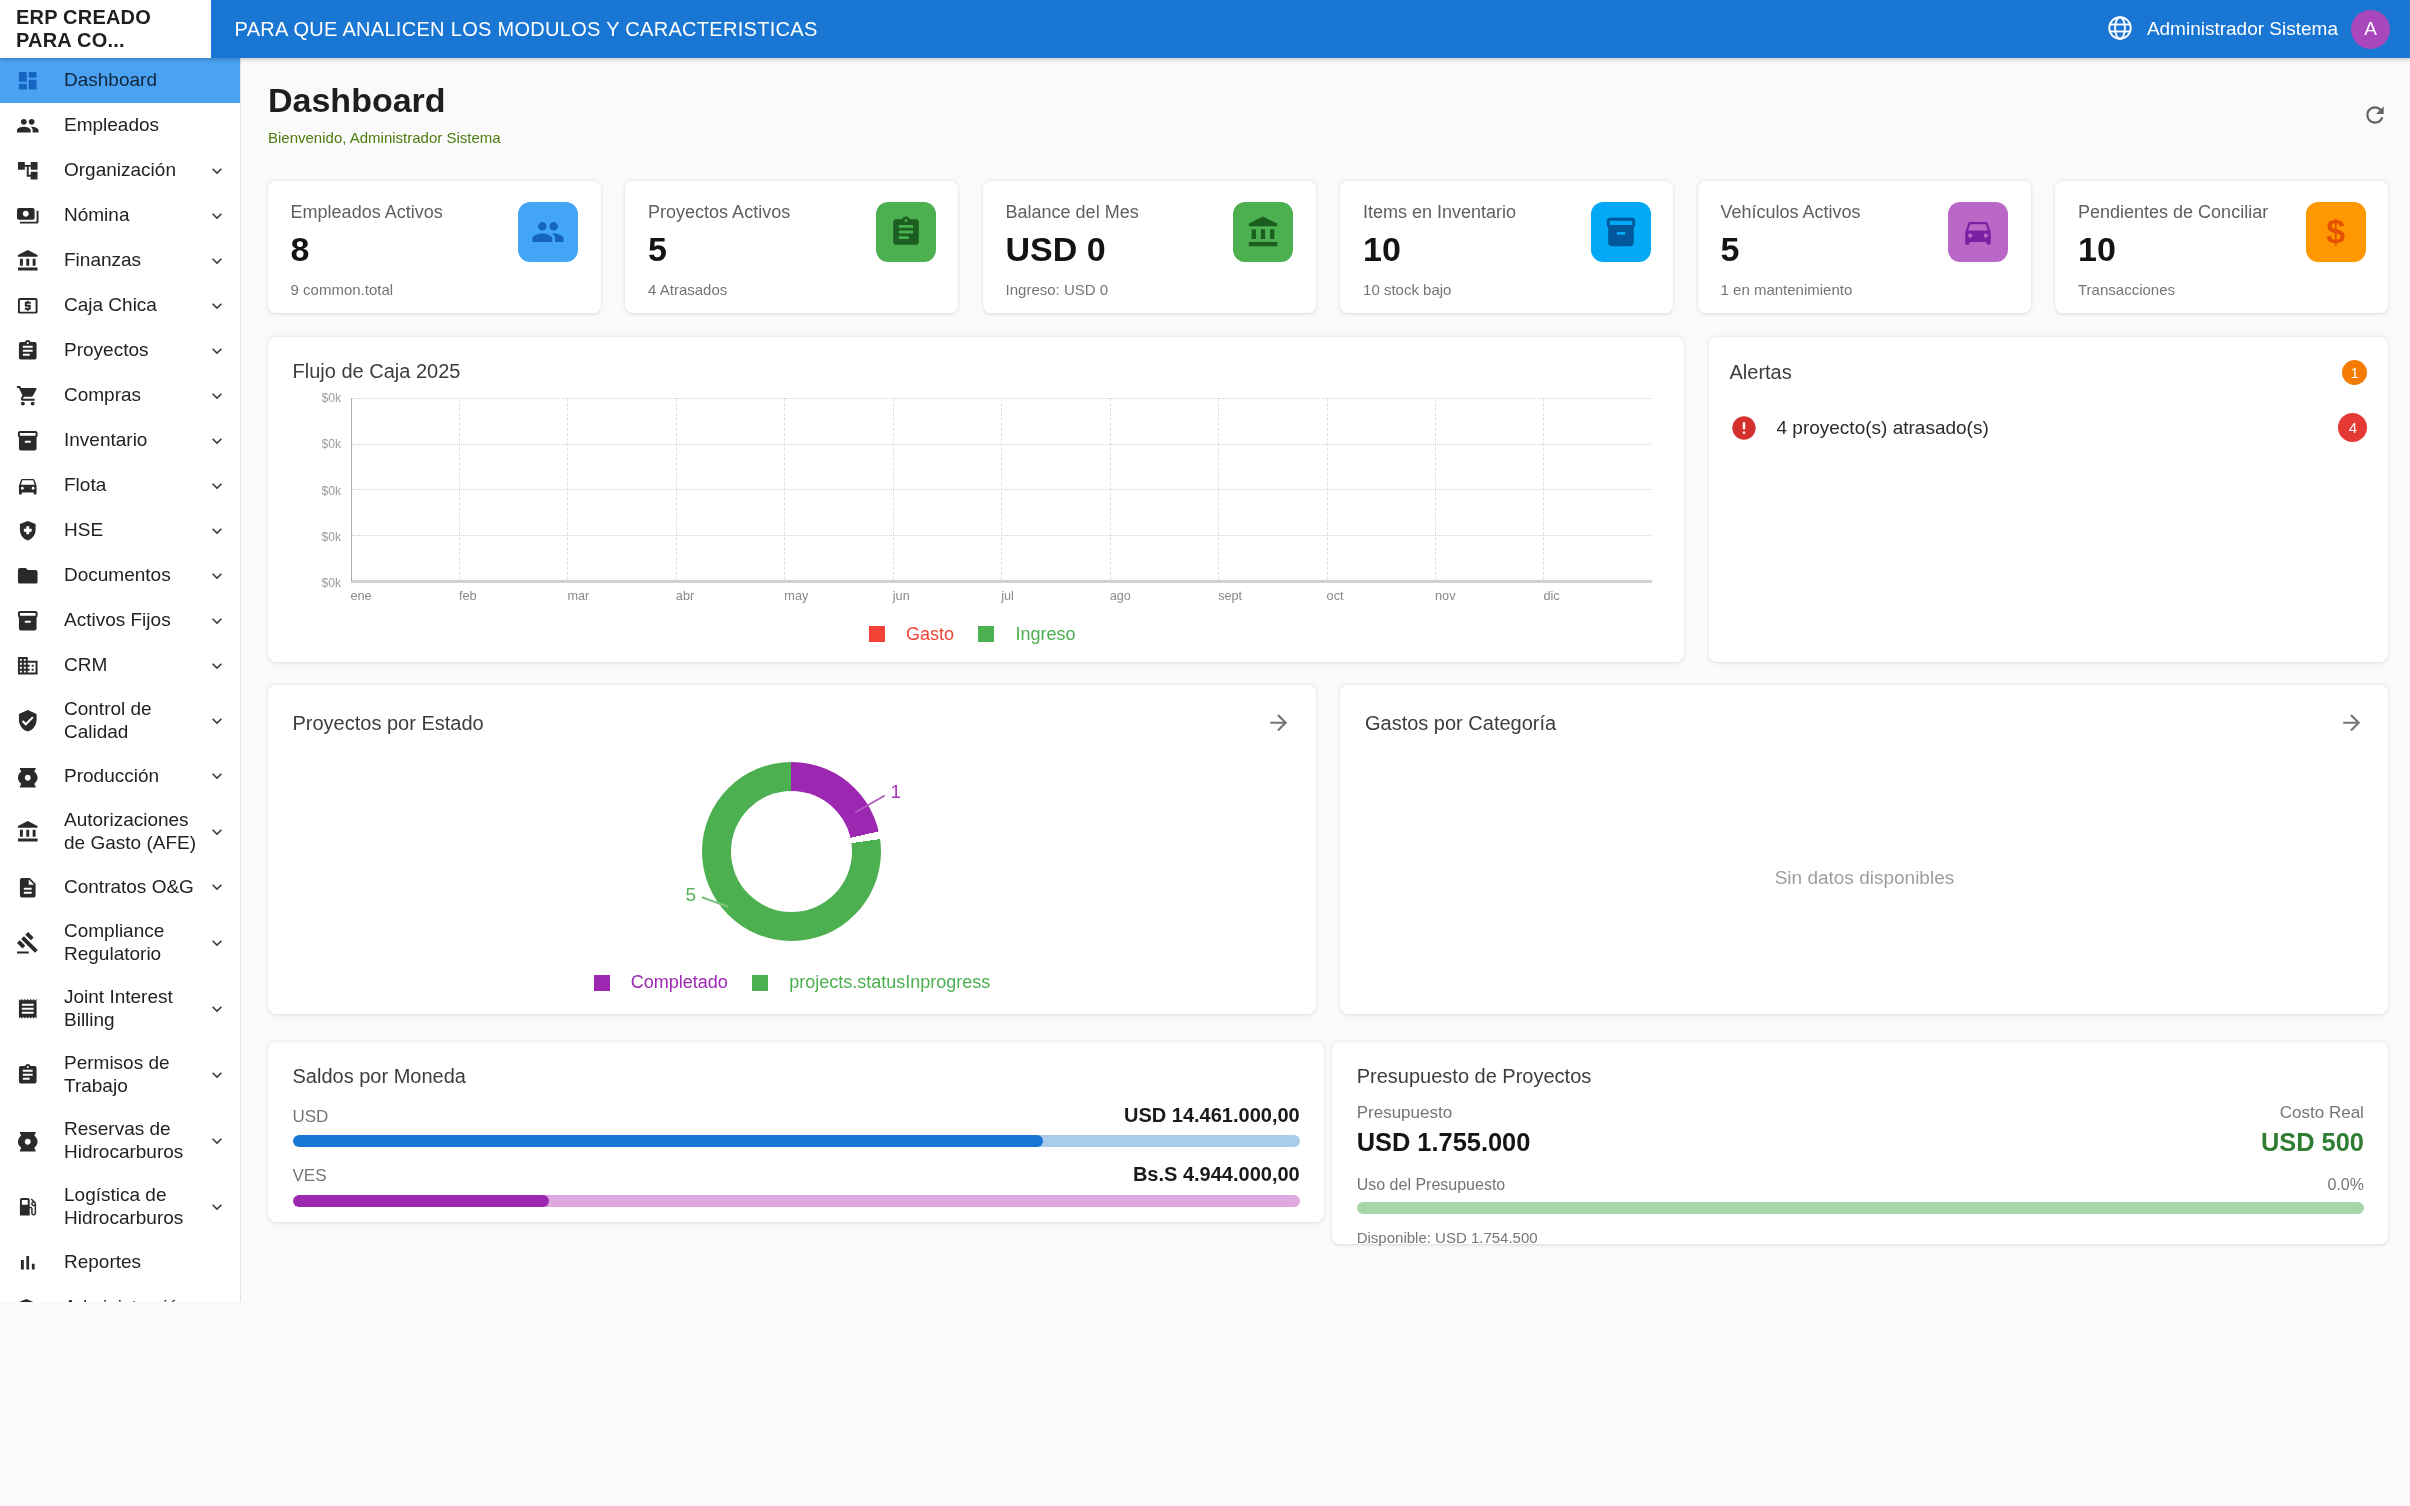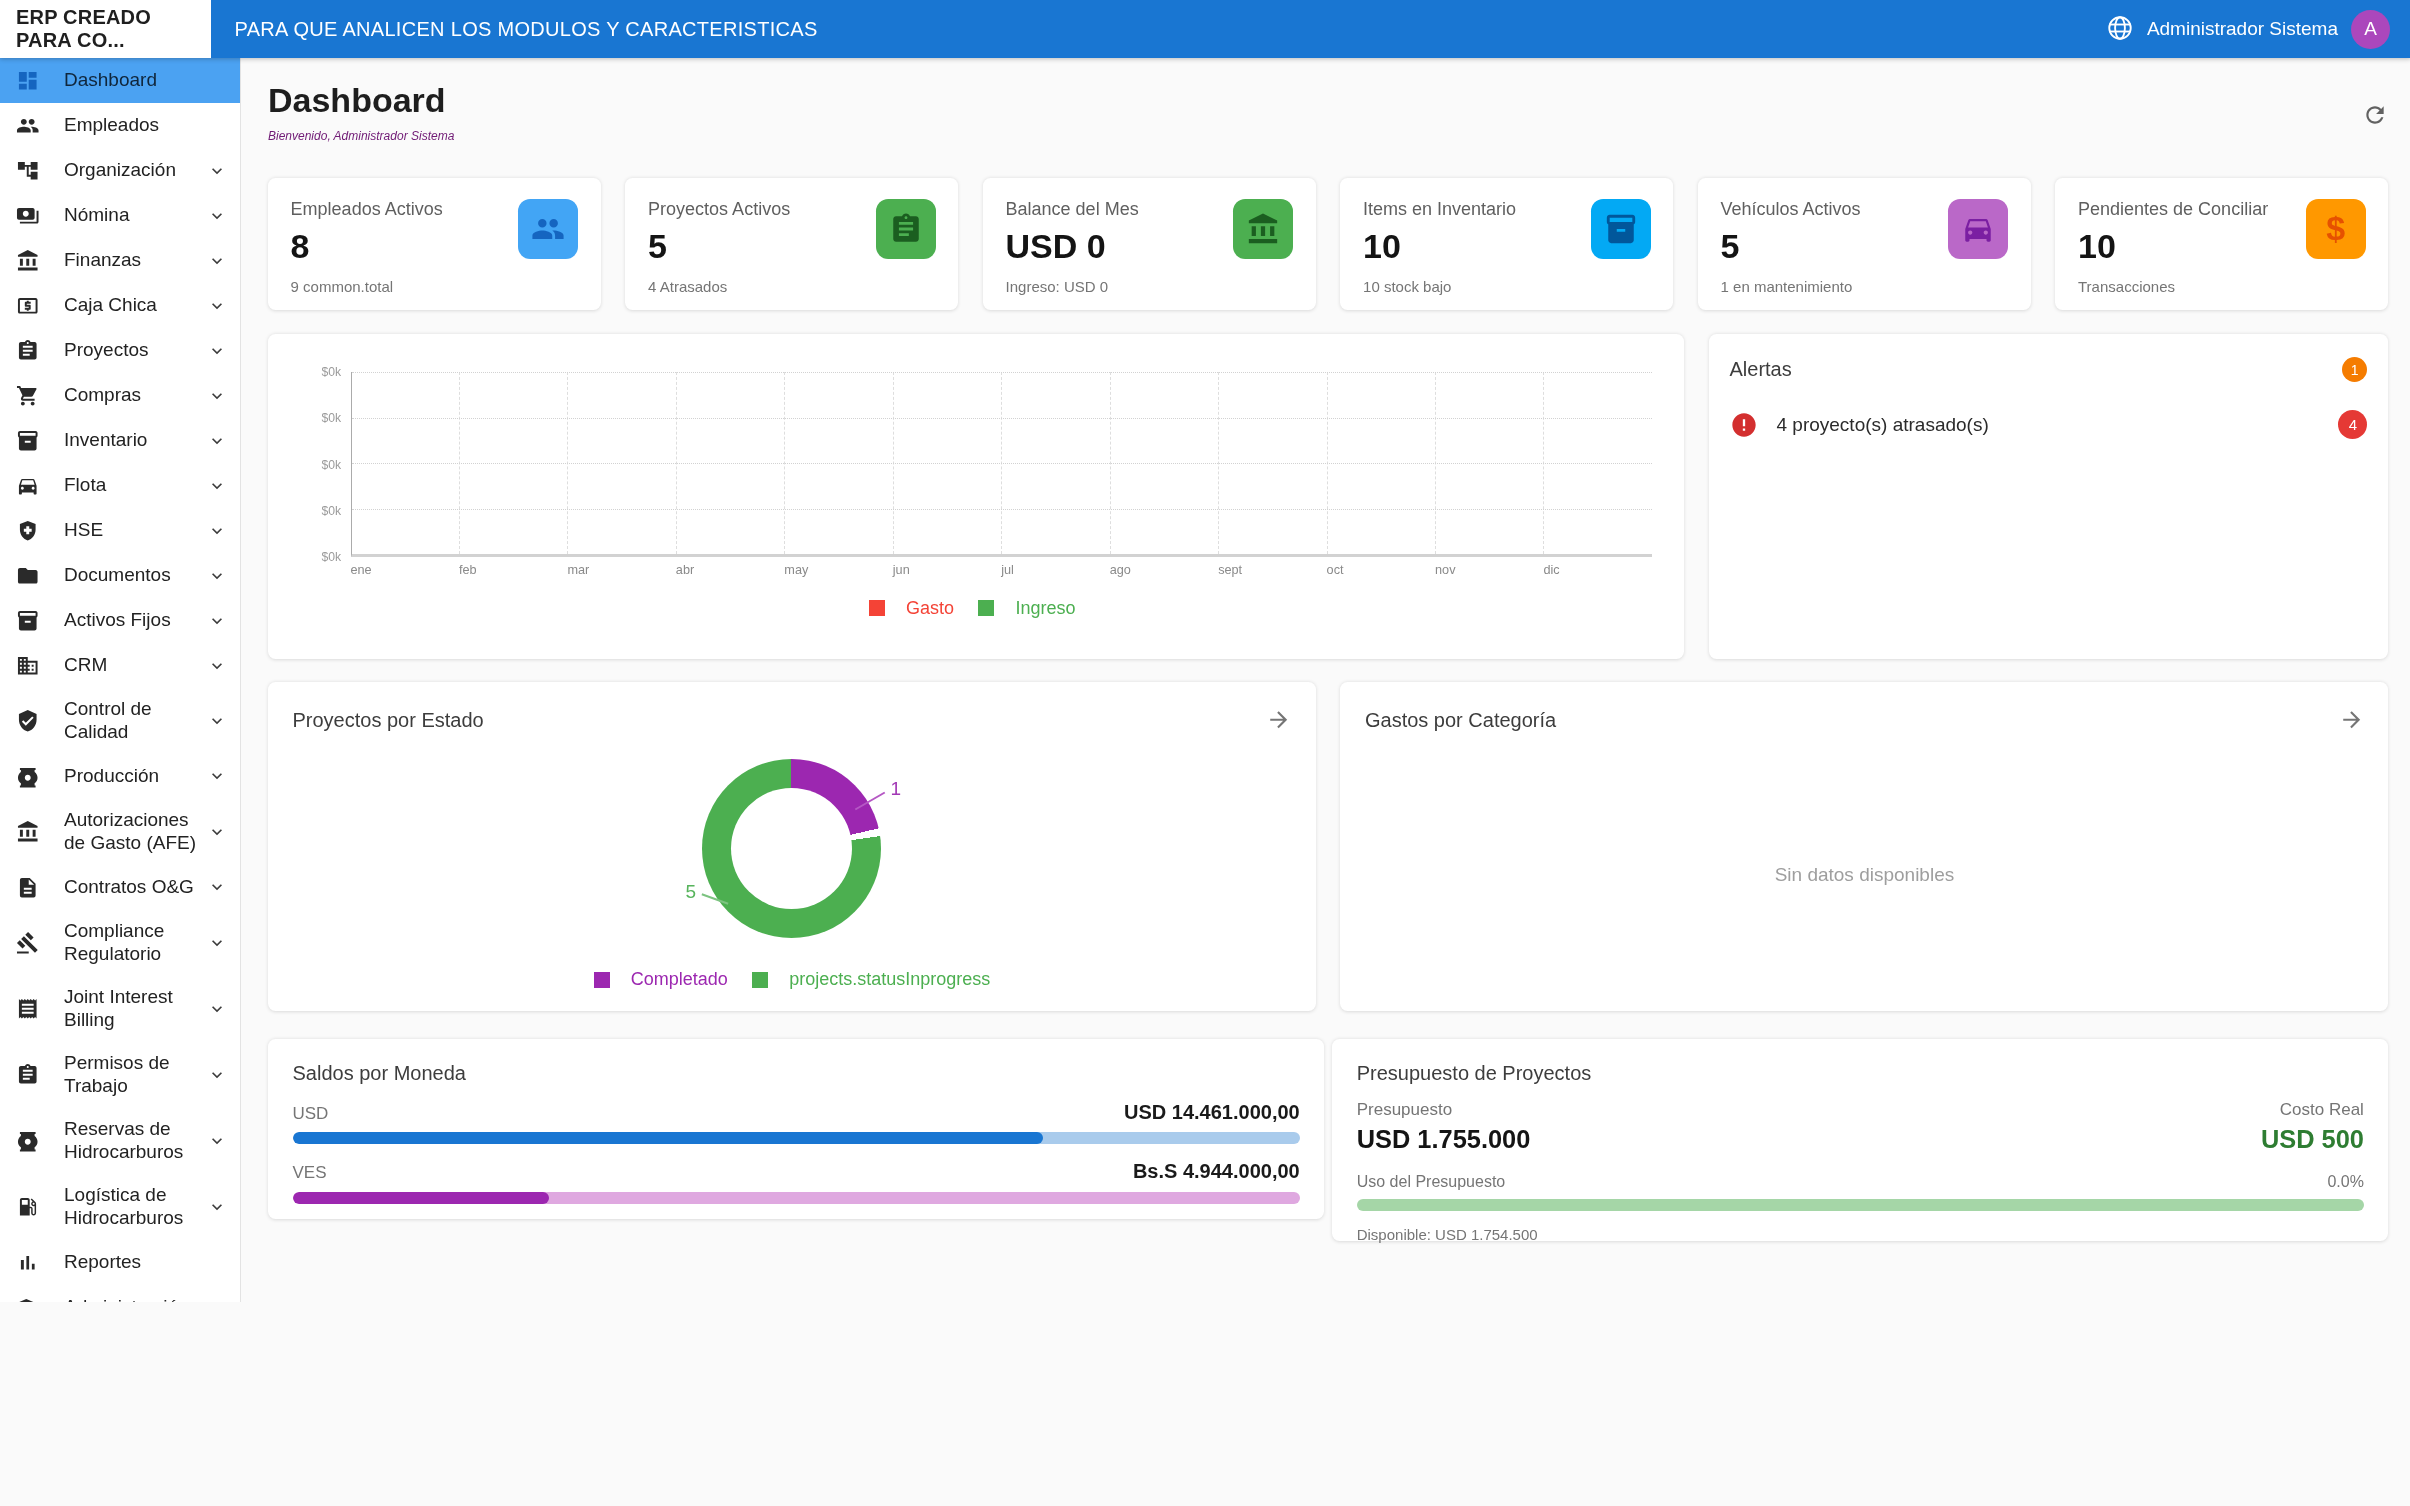--- a/index.html
+++ b/index.html
@@ -30,21 +30,21 @@
   .nav-item .nav-icon svg { width:23.5px; height:23.5px; display:block; }
   .nav-label { flex:1; margin-left:24.5px; font-size:19px; color:#222; line-height:22.6px; }
   .nav-chevron { width:20px; height:20px; color:#3C3C3C; flex:none; }
   .nav-item.active { background:#4BA2F2; }
   .nav-item.active .nav-icon { color:#1565C0; }
   .nav-item.active .nav-label { color:#10263B; }
 
   
   .page-head { display:flex; justify-content:space-between; align-items:flex-start; padding-top:22.6px; }
   .page-title { font-size:34px; font-weight:bold; color:#1E1E1E; }
-  .page-subtitle { margin-top:9.4px; font-size:12px; color:#701a75;font-style:italic; }
+  .page-subtitle { margin-top:9.4px; font-size:15px; color:#4d7c0f; }
   .refresh-btn { color:#616161; margin-top:21px; cursor:pointer; }
   .refresh-btn svg { width:26px; height:26px; }
 
   
   .card { background:#fff; border-radius:7.5px; box-shadow:0 0.9px 3.8px rgba(0,0,0,.13); }
   .card h2 { font-size:20px; font-weight:500; color:#3D3D3D; }
 
   
   .stat-row { margin-top:35px; display:grid; grid-template-columns:repeat(6,1fr); gap:24.5px; }
   .stat-card { height:132px; padding:21px 22.6px; display:flex; justify-content:space-between; }
@@ -511,20 +511,21 @@
           <div class="stat-icon" style="background:#FF9800;color:#E65100">
             <div style="width:34px;height:34px;display:flex;align-items:center;justify-content:center">
               <span class="dollar-glyph">$</span>
             </div>
           </div>
         </div>
       </div>
 
     <div class="row2">
       <section class="card chart-card">
+        <h2>Flujo de Caja 2025</h2>
         <div class="plot-wrap">
           <div class="ytick-col" id="ytickCol">
               <span class="ytick" style="top: 0%;">$0k</span>
               <span class="ytick" style="top: 25%;">$0k</span>
               <span class="ytick" style="top: 50%;">$0k</span>
               <span class="ytick" style="top: 75%;">$0k</span>
               <span class="ytick" style="top: 100%;">$0k</span>
             </div>
           <div class="plot" id="plotArea">
               <div class="hline" style="top: 0%;"></div>

